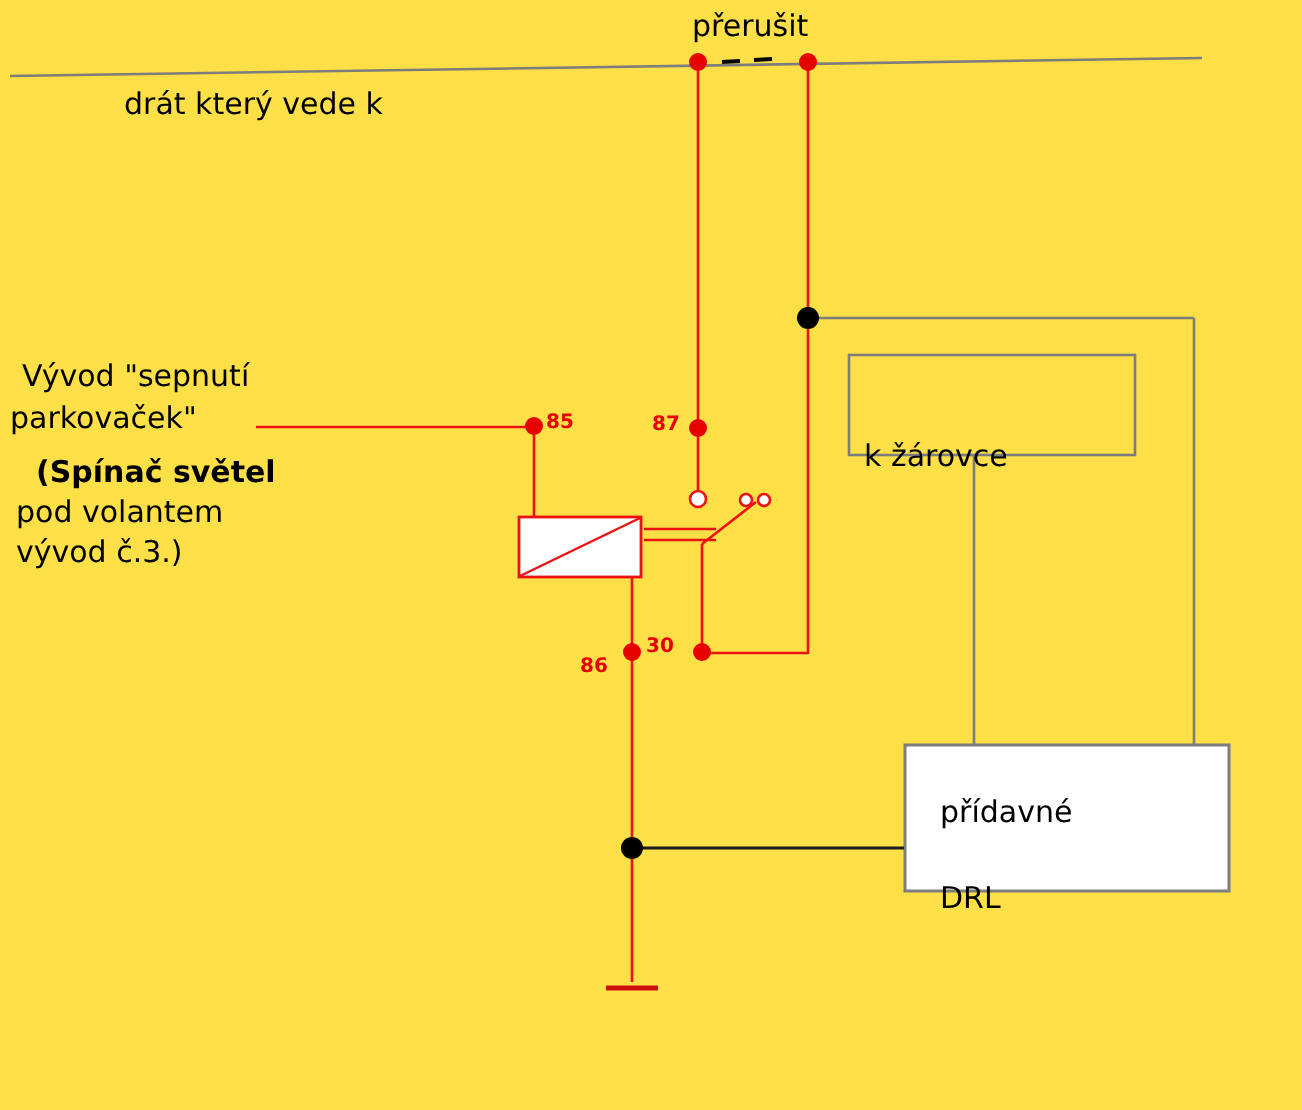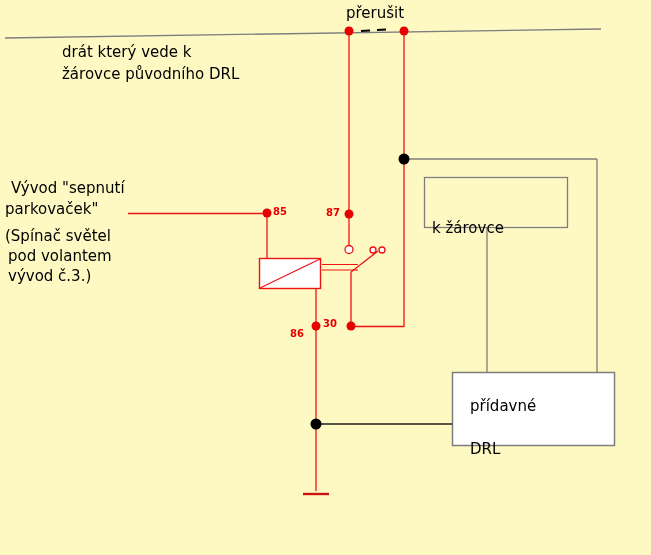--- a/index.html
+++ b/index.html
@@ -1,17 +1,17 @@
 <!DOCTYPE html>
 <html><head>
 <meta charset="utf-8">
 <style>
   html,body{margin:0;padding:0;background:#fff;}
   .stage{
-    position:relative;width:651px;height:555px;background:#fef9c3;
+    position:relative;width:651px;height:555px;background:#fde047;
     font-family:"DejaVu Sans","Liberation Sans",sans-serif;overflow:hidden;
   }
   .stage svg{position:absolute;left:0;top:0;}
   .t{
     position:absolute;font-size:15px;color:#000;line-height:1.15;
     white-space:nowrap;
   }
   .pin{
     position:absolute;font-size:10px;font-weight:bold;color:#e60000;
     white-space:nowrap;
@@ -63,26 +63,25 @@
     <circle cx="404" cy="31" r="4.5" fill="#e60000"></circle>
     <circle cx="267" cy="213" r="4.5" fill="#e60000"></circle>
     <circle cx="349" cy="214" r="4.5" fill="#e60000"></circle>
     <circle cx="316" cy="326" r="4.5" fill="#e60000"></circle>
     <circle cx="351" cy="326" r="4.5" fill="#e60000"></circle>
   </svg>
 
   <div class="t" style="left:346px;top:5px;">přerušit</div>
 
   <div class="t" style="left:62px;top:44px;">drát který vede k</div>
-  <div class="t" style="left:62px;top:66px;">žárovce původního DRL</div>
 
   <div class="t" style="left:11px;top:180px;">Vývod "sepnutí</div>
   <div class="t" style="left:5px;top:201px;">parkovaček"</div>
 
-  <div class="t" style="left:5px;top:228px;">(Spínač světel</div>
+  <div class="t" style="left:18px;top:228px;font-weight:bold;">(Spínač světel</div>
   <div class="t" style="left:8px;top:248px;">pod volantem</div>
   <div class="t" style="left:8px;top:268px;">vývod č.3.)</div>
 
   <div class="pin" style="left:273px;top:206px;">85</div>
   <div class="pin" style="left:326px;top:207px;">87</div>
   <div class="pin" style="left:290px;top:328px;">86</div>
   <div class="pin" style="left:323px;top:318px;">30</div>
 
   <div class="t" style="left:432px;top:184px;margin-top:36px;">k žárovce</div>
 

